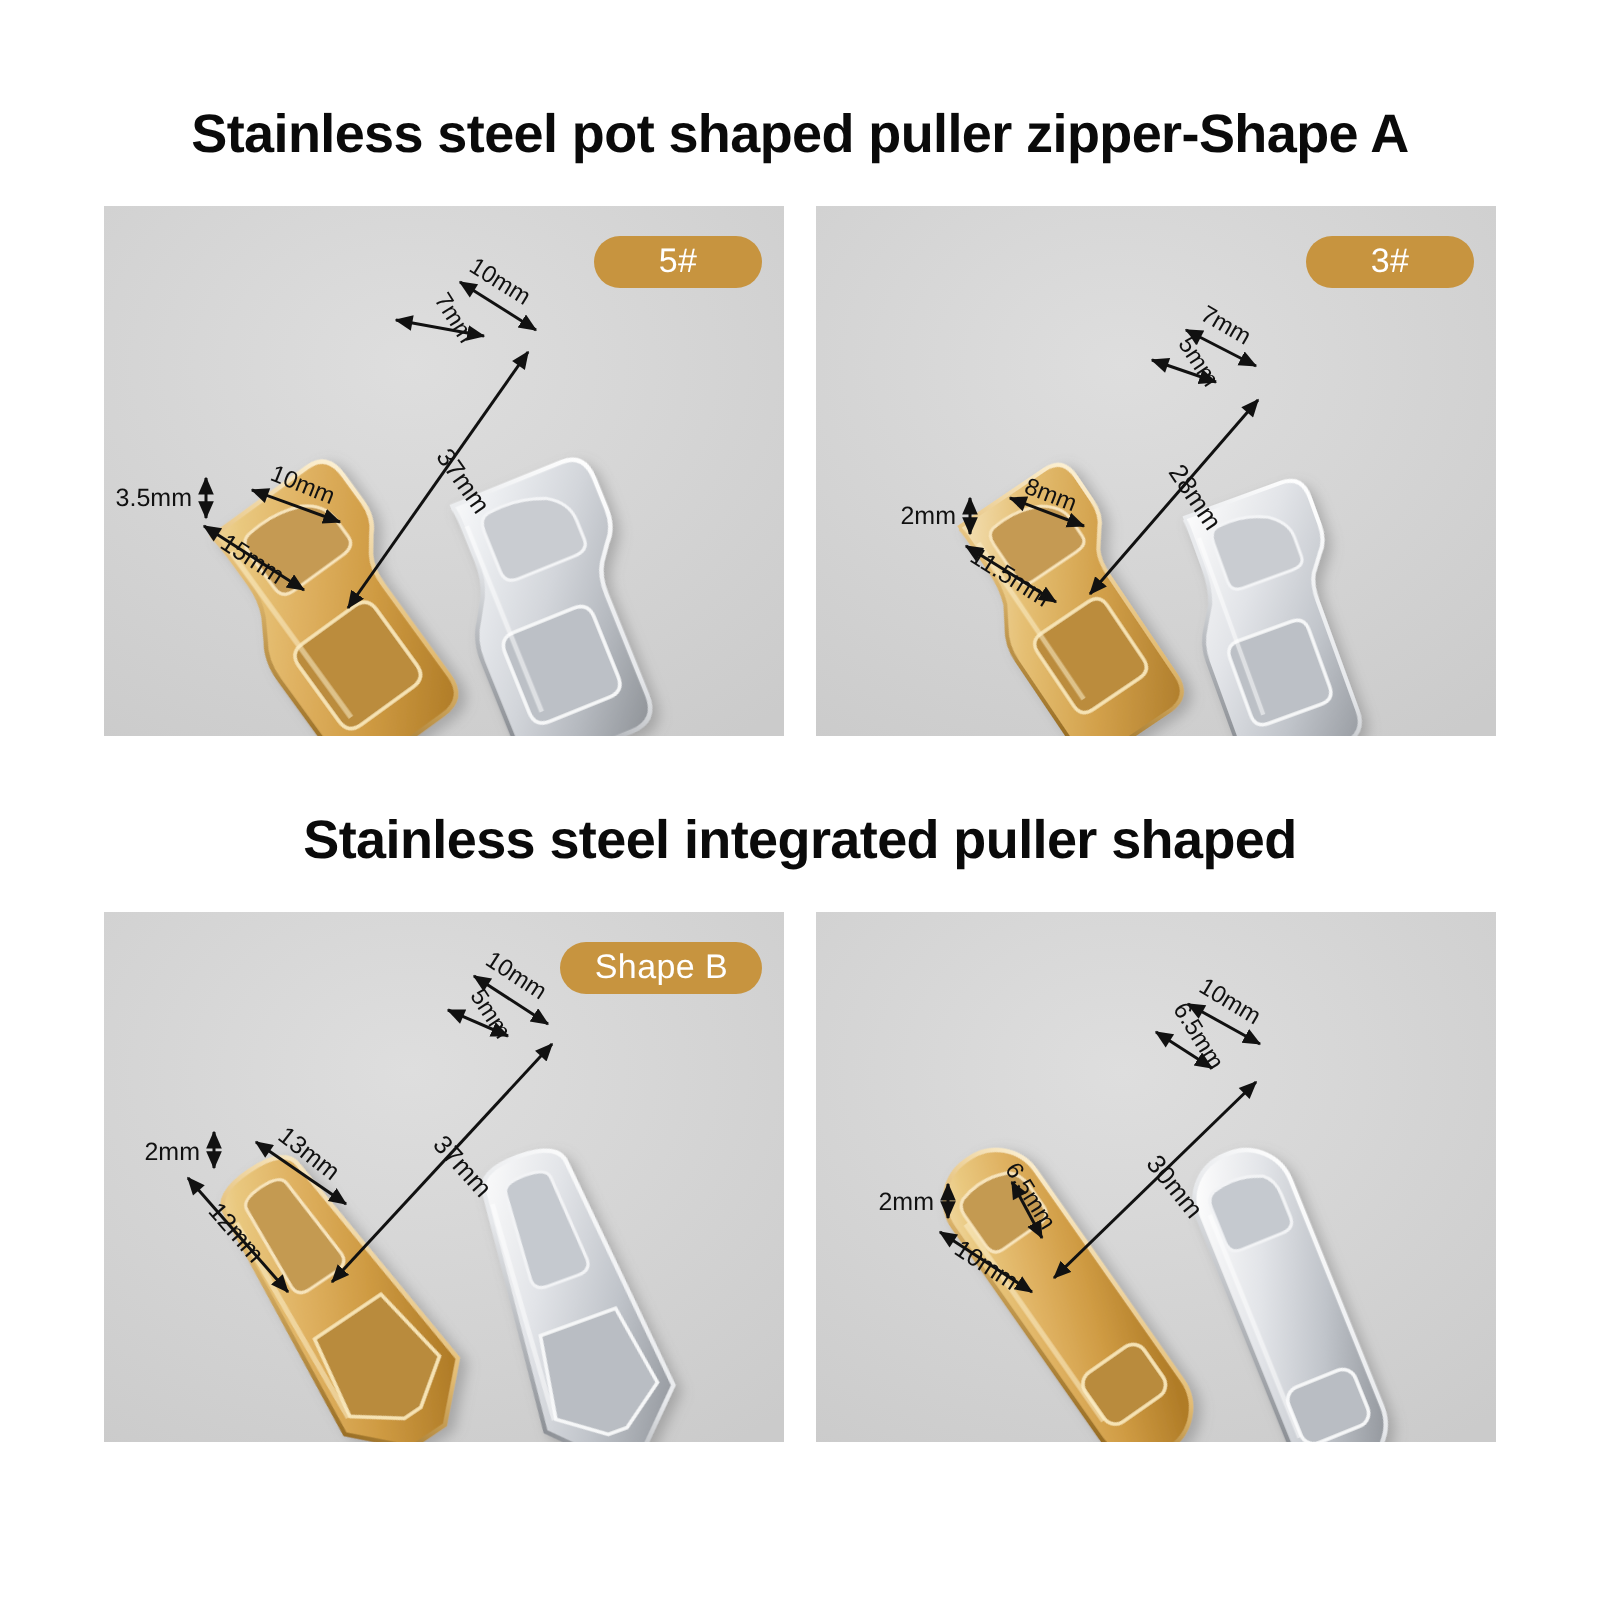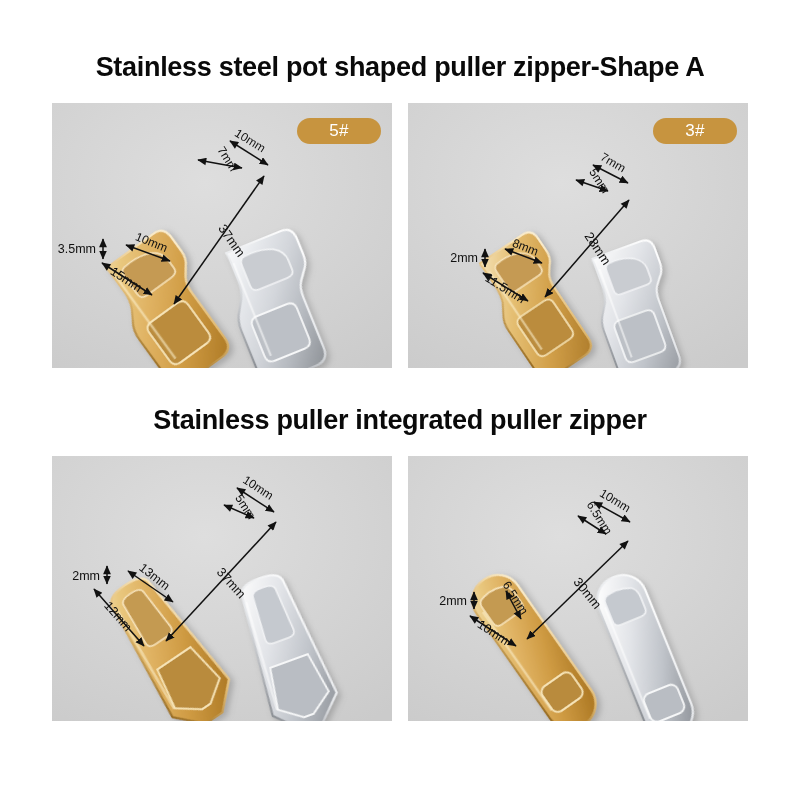--- a/index.html
+++ b/index.html
@@ -204,21 +204,21 @@
 
       <line x1="77" y1="146" x2="77" y2="164" stroke="#111" stroke-width="1.5" marker-start="url(#arrTail)" marker-end="url(#arrHead)"></line>
       <text x="70" y="159" font-size="12.5" font-family="'Liberation Sans',sans-serif" fill="#111" text-anchor="end">2mm</text>
 
       <line x1="75" y1="170" x2="120" y2="198" stroke="#111" stroke-width="1.5" marker-start="url(#arrTail)" marker-end="url(#arrHead)"></line>
       <text x="95" y="189" font-size="12.5" font-family="'Liberation Sans',sans-serif" fill="#111" text-anchor="middle" transform="rotate(32 95 189)">11.5mm</text>
     </svg>
     <div class="badge">3#</div>
   </div>
 
-  <div class="section-title" id="title-2">Stainless puller integrated puller zipper</div>
+  <div class="section-title" id="title-2">Stainless steel integrated puller shaped</div>
 
   <div class="panel" id="panel-c">
     <svg class="panel-svg" viewBox="0 0 340 265">
       <rect x="0" y="0" width="340" height="265" fill="url(#panelGlow)"></rect>
 
       <g transform="translate(237,205) rotate(-20)" filter="url(#softShadow)">
         <path d="M -22 -76 Q -22 -88 0 -88 Q 22 -88 22 -76 L 34 46
                  L 10 70 L -10 70 L -34 46 Z" fill="url(#silverGrad2)" stroke="url(#silverEdge)" stroke-width="2.2"></path>
         <path d="M -12 -72 Q -12 -78 0 -78 Q 12 -78 12 -72 L 15 -28
                  Q 15 -22 8 -22 L -8 -22 Q -15 -22 -15 -28 Z" fill="#c5c9cf" stroke="#f2f3f5" stroke-width="1.6"></path>
@@ -246,20 +246,21 @@
 
       <line x1="76" y1="115" x2="121" y2="146" stroke="#111" stroke-width="1.5" marker-start="url(#arrTail)" marker-end="url(#arrHead)"></line>
       <text x="100" y="124" font-size="12.5" font-family="'Liberation Sans',sans-serif" fill="#111" text-anchor="middle" transform="rotate(38 100 124)">13mm</text>
 
       <line x1="55" y1="110" x2="55" y2="128" stroke="#111" stroke-width="1.5" marker-start="url(#arrTail)" marker-end="url(#arrHead)"></line>
       <text x="48" y="124" font-size="12.5" font-family="'Liberation Sans',sans-serif" fill="#111" text-anchor="end">2mm</text>
 
       <line x1="42" y1="133" x2="92" y2="190" stroke="#111" stroke-width="1.5" marker-start="url(#arrTail)" marker-end="url(#arrHead)"></line>
       <text x="63" y="163" font-size="12.5" font-family="'Liberation Sans',sans-serif" fill="#111" text-anchor="middle" transform="rotate(49 63 163)">12mm</text>
     </svg>
+    <div class="badge wide">Shape B</div>
   </div>
 
   <div class="panel" id="panel-d">
     <svg class="panel-svg" viewBox="0 0 340 265">
       <rect x="0" y="0" width="340" height="265" fill="url(#panelGlow)"></rect>
 
       <g transform="translate(237,200) rotate(-22)" filter="url(#softShadow)">
         <rect x="-25" y="-85" width="50" height="170" rx="24" fill="url(#silverGrad2)" stroke="url(#silverEdge)" stroke-width="2.2"></rect>
         <path d="M -13 -70 Q 0 -74 13 -68 Q 18 -64 18 -56 L 18 -44
                  Q 18 -38 11 -38 L -11 -38 Q -17 -38 -17 -45 L -17 -63 Q -17 -68 -13 -70 Z" fill="#c5c9cf" stroke="#f2f3f5" stroke-width="1.6"></path>

